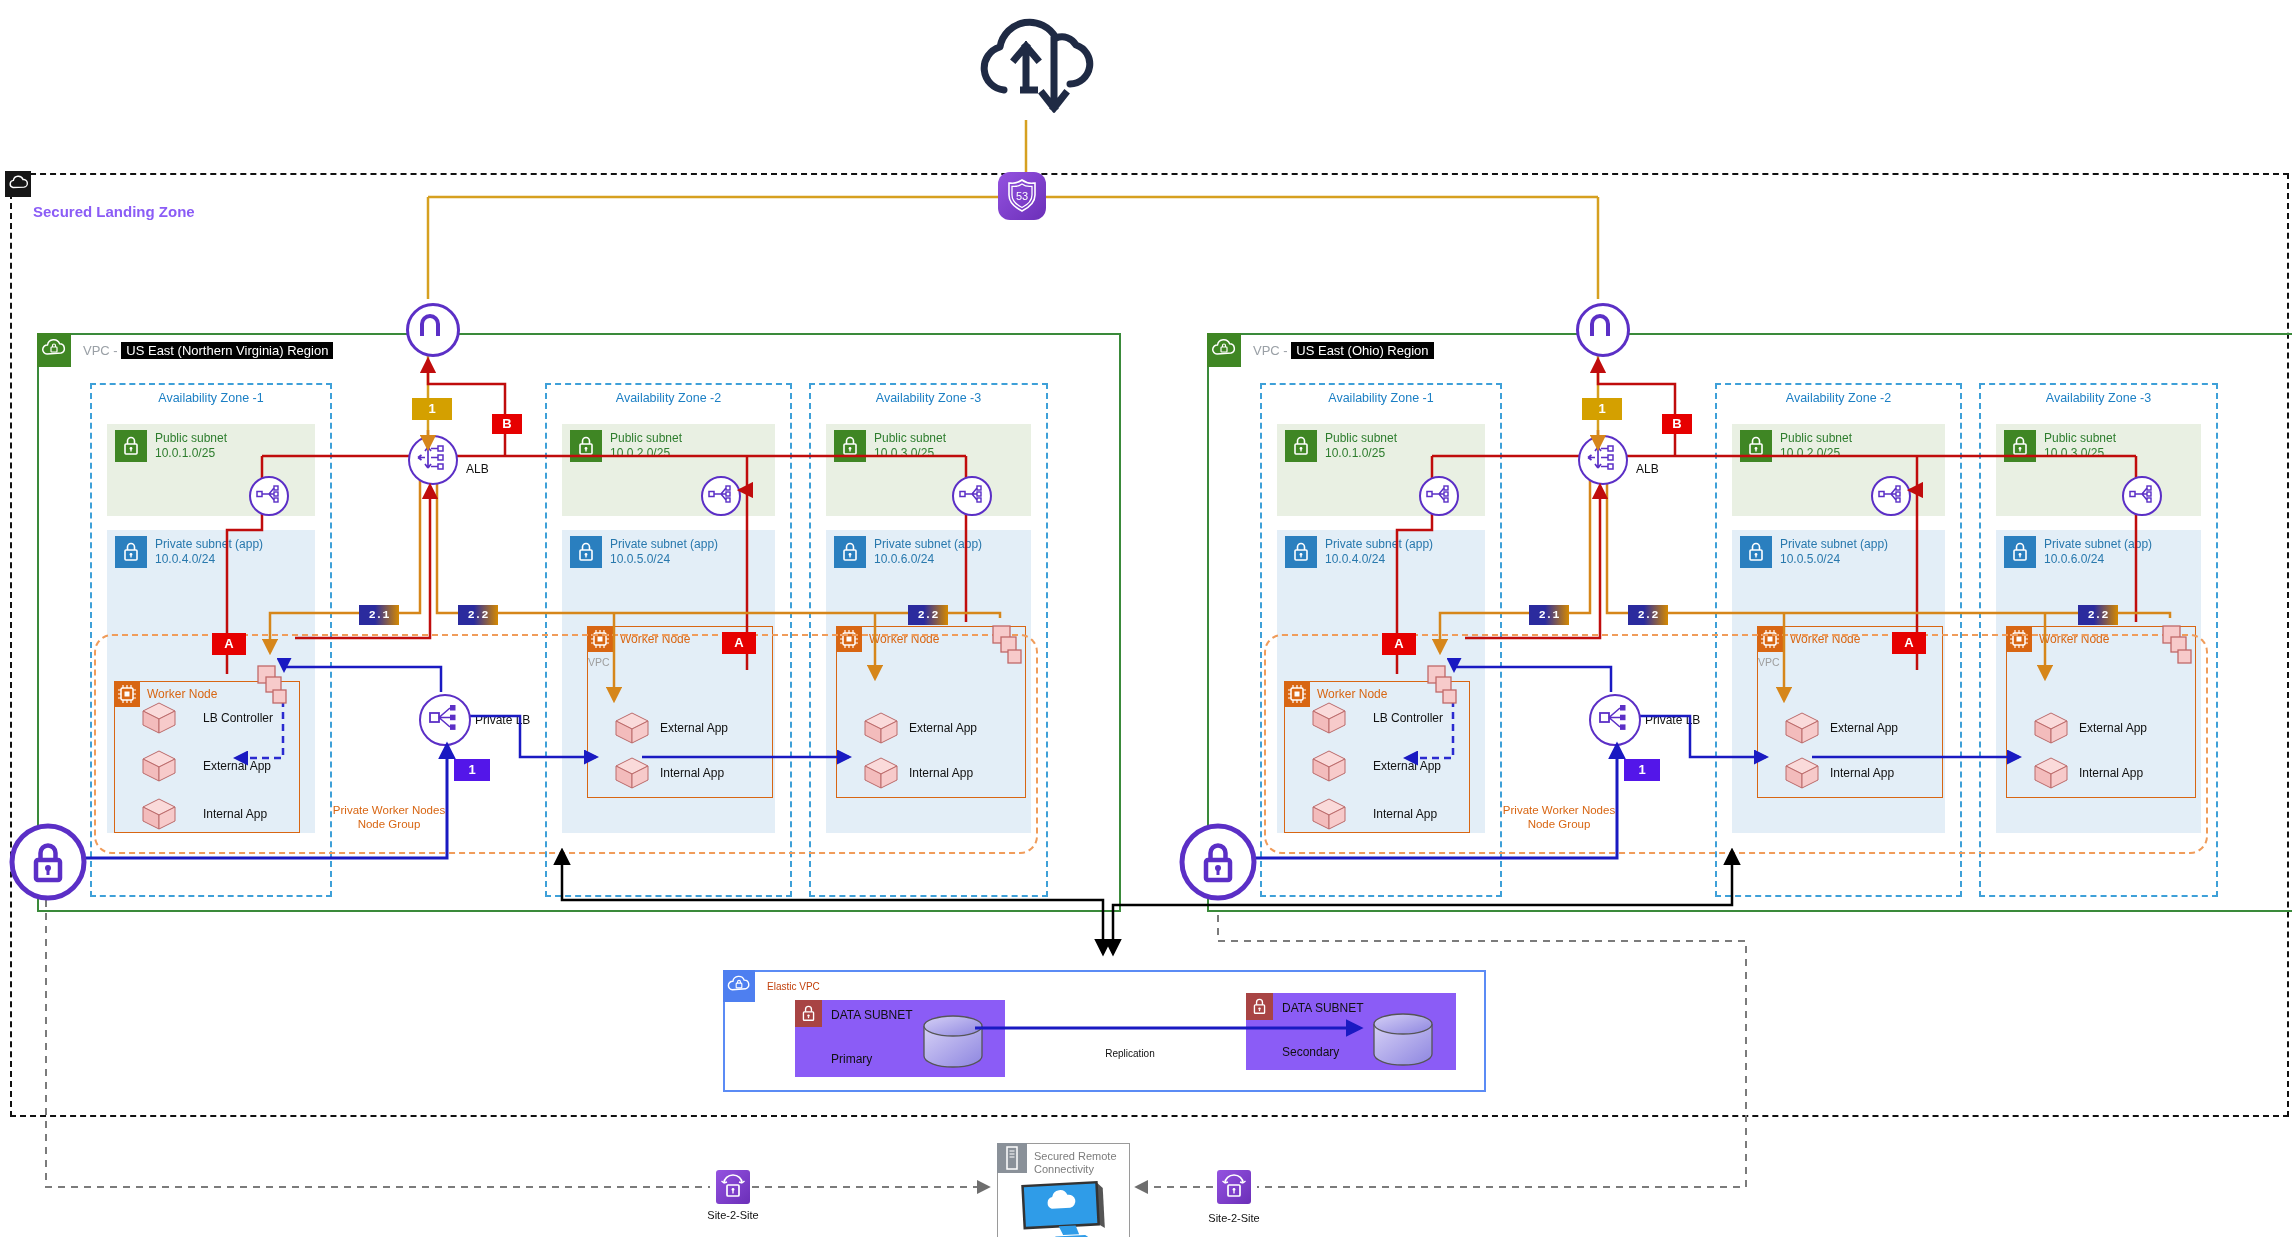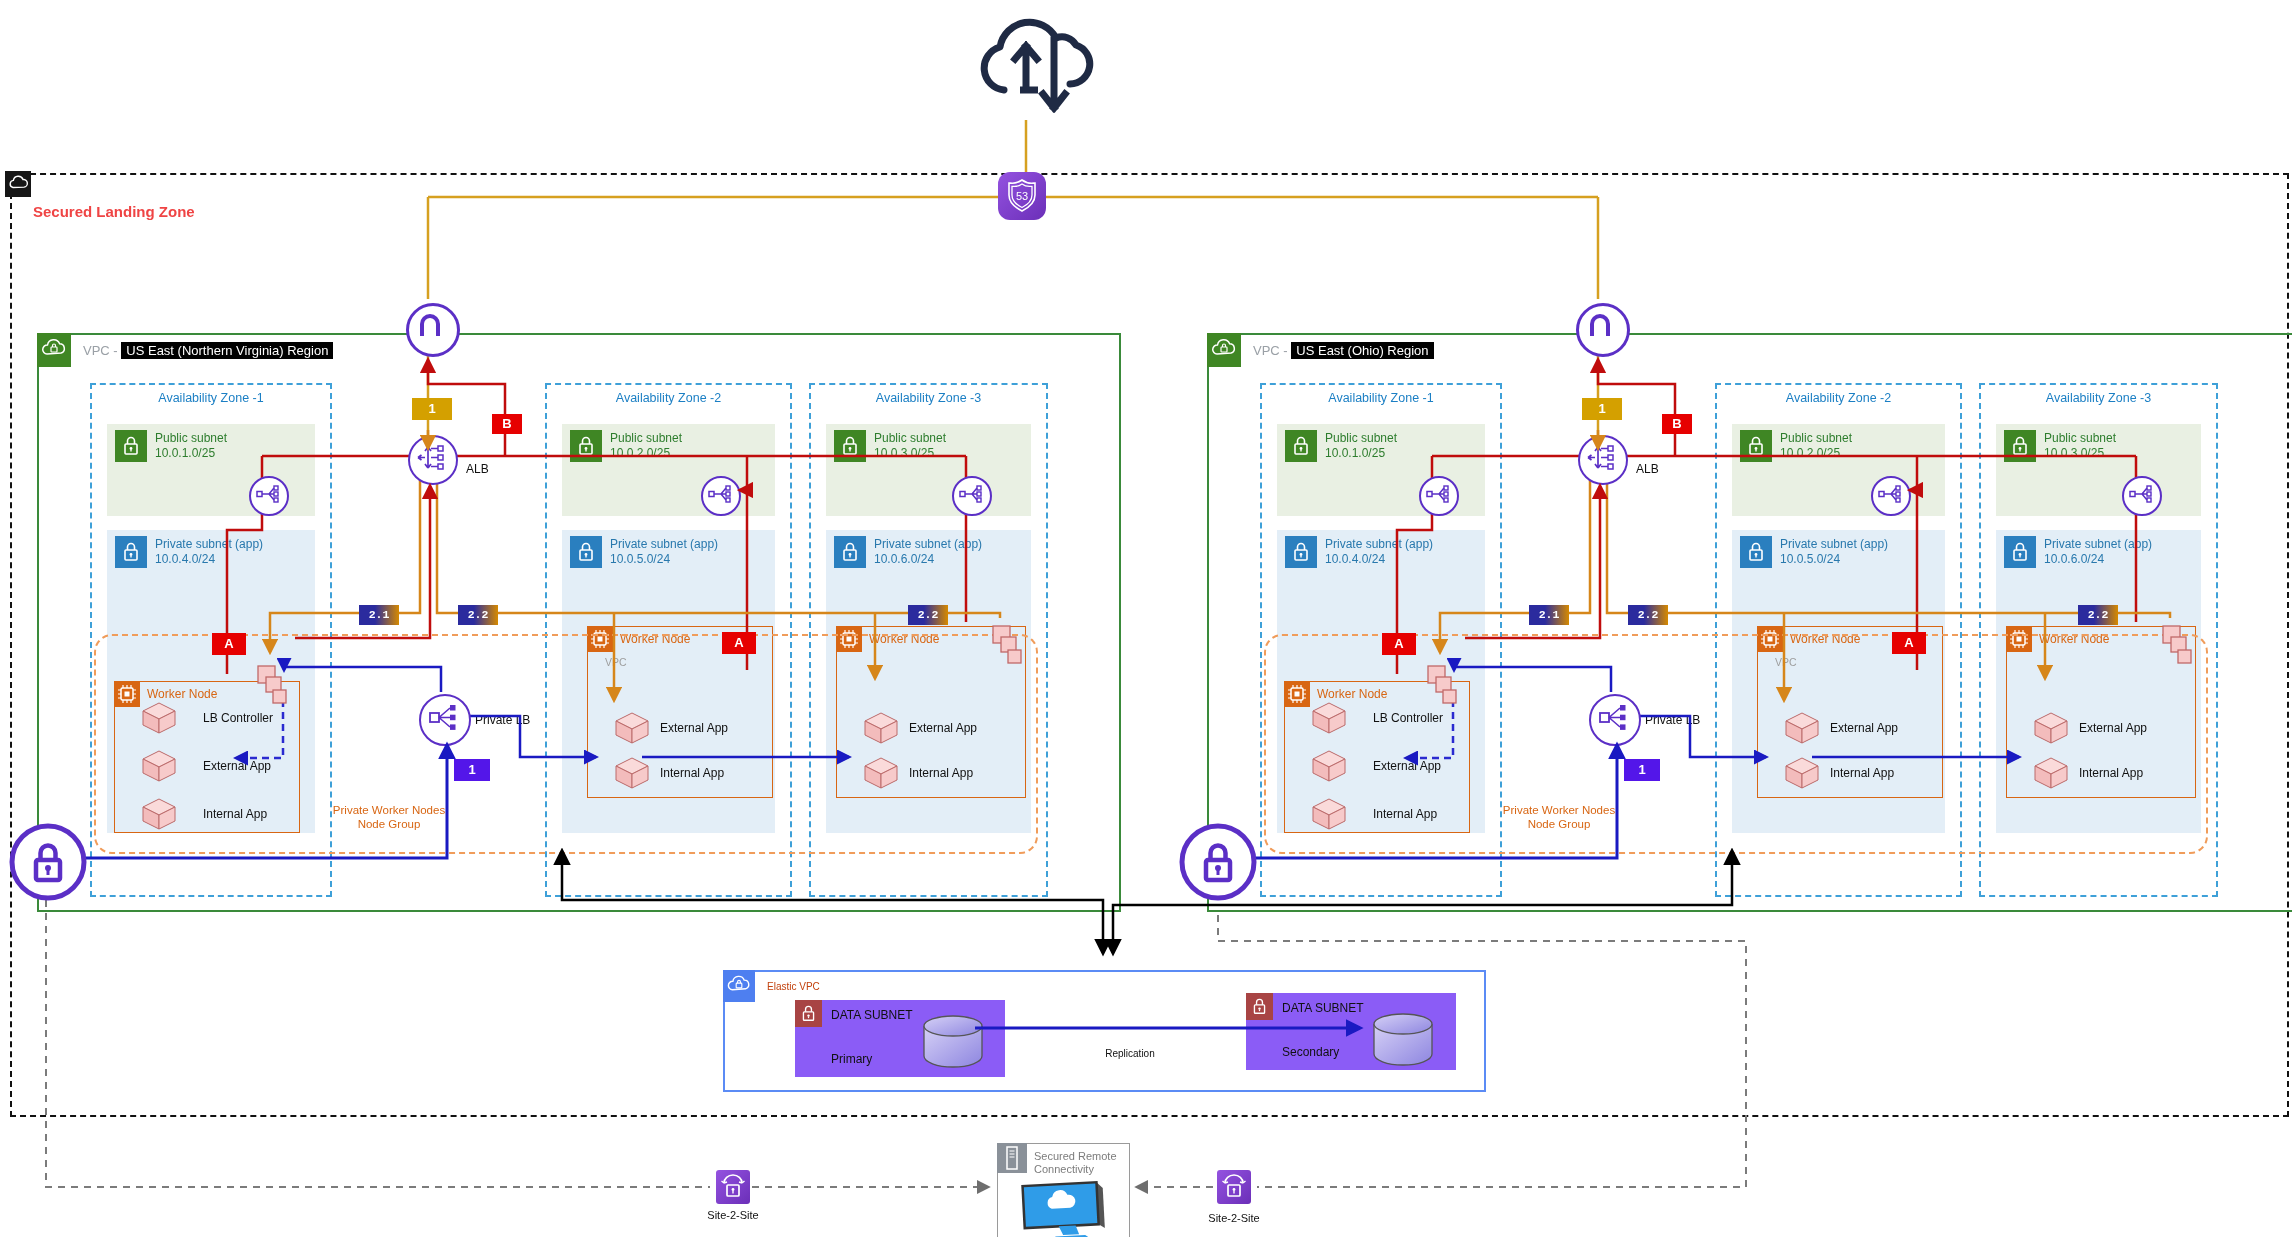--- a/index.html
+++ b/index.html
@@ -4,21 +4,21 @@
 <style>
   html,body{margin:0;padding:0;background:#fff;font-family:"Liberation Sans",sans-serif;}
   #canvas{position:relative;width:2292px;height:1237px;background:#fff;overflow:hidden;}
   svg.layer{position:absolute;left:0;top:0;pointer-events:none;}
   #svg-under{z-index:2;}
   #svg-over{z-index:4;}
 
   
   .lz{position:absolute;left:10px;top:173px;width:2275px;height:940px;border:2px dashed #111;z-index:0;}
   .lz-icon{position:absolute;left:5px;top:171px;width:26px;height:26px;background:#161616;z-index:3;}
-  .lz-title{position:absolute;left:33px;top:203px;font-size:15px;font-weight:bold;color:#ef4444;z-index:1;}
+  .lz-title{position:absolute;left:33px;top:203px;font-size:15px;font-weight:bold;color:#8b5cf6;z-index:1;}
 
   
   .inet{position:absolute;left:962px;top:2px;width:150px;height:122px;z-index:3;}
   .r53{position:absolute;left:998px;top:172px;width:48px;height:48px;background:linear-gradient(135deg,#9452e0,#6b2fb8);border-radius:12px;z-index:3;}
 
   
   .region{position:absolute;top:333px;height:575px;border:2px solid #3a8a3a;background:transparent;}
   .region-icon{position:absolute;left:-2px;top:-2px;width:34px;height:34px;background:#3f8624;z-index:3;}
   .region-hd{position:absolute;left:44px;top:8px;font-size:13px;white-space:nowrap;z-index:1;}
   .region-hd .pfx{color:#9aa0a6;}
@@ -36,21 +36,21 @@
   .pub .sn-txt{color:#2d7d2d;} .priv .sn-txt{color:#2878ad;}
   .elb{position:absolute;top:91px;width:36px;height:36px;border:2px solid #5b2fc6;border-radius:50%;background:#fff;z-index:3;}
   .az1 .elb{left:157px;} .az2 .elb{left:154px;} .az3 .elb{left:141px;}
 
   .worker{position:absolute;border:1.5px solid #d86613;}
   .az1 .worker{left:22px;top:296px;width:184px;height:150px;}
   .az2 .worker{left:40px;top:241px;width:184px;height:170px;}
   .az3 .worker{left:25px;top:241px;width:188px;height:170px;}
   .wk-icon{position:absolute;left:-1px;top:-1px;width:26px;height:26px;background:#d86613;}
   .wk-label{position:absolute;left:32px;top:5px;font-size:12px;color:#d86613;white-space:nowrap;}
-  .wk-sub{position:absolute;left:0px;top:29px;font-size:10.5px;color:#9e9e9e;margin-left:17px;}
+  .wk-sub{position:absolute;left:0px;top:29px;font-size:10.5px;color:#9e9e9e;}
   .approw{position:absolute;left:0;height:32px;}
   .approw .cube{position:absolute;left:27px;top:0;}
   .approw .applbl{position:absolute;left:72px;top:9px;font-size:12px;color:#111;white-space:nowrap;}
   .az1 .approw .applbl{left:88px;}
   .r0{top:20px;} .r1{top:68px;} .r2{top:116px;}
   .q0{top:85px;} .q1{top:130px;}
   .pods{position:absolute;z-index:2;}
   .az1 .pods{left:164px;top:279px;}
   .az3 .pods{left:180px;top:239px;}
 

